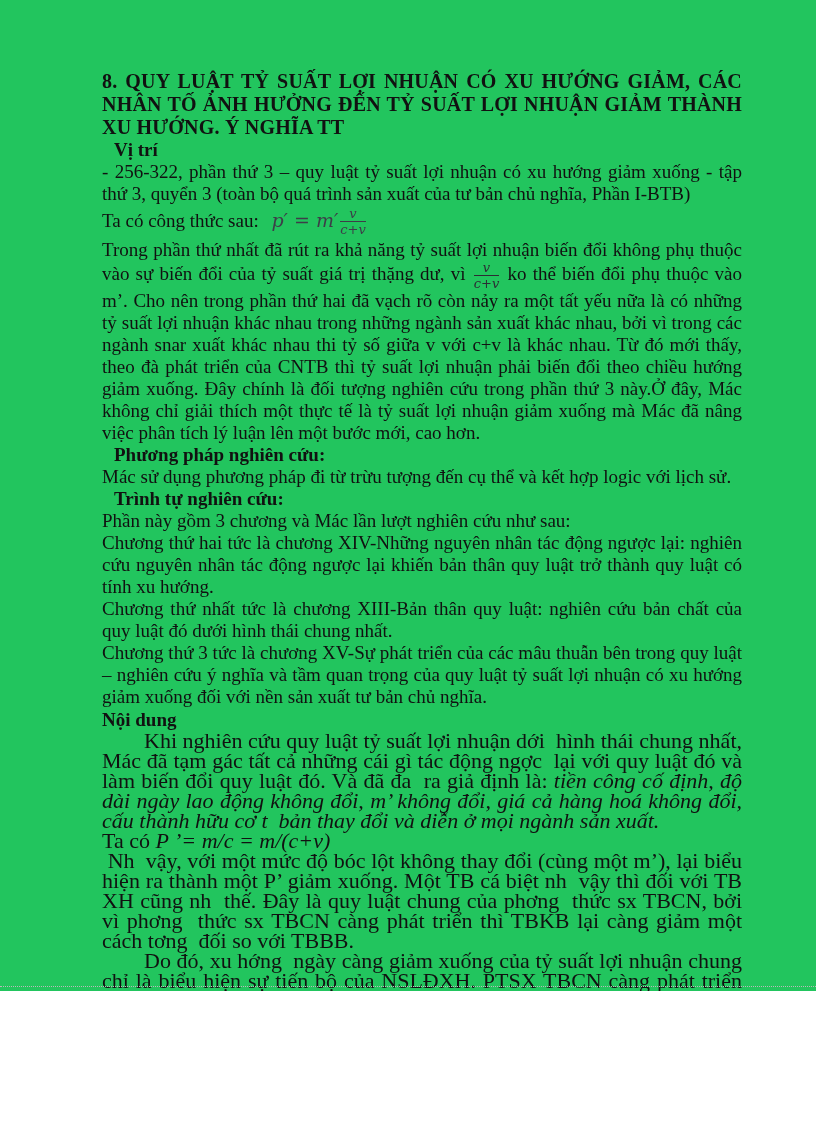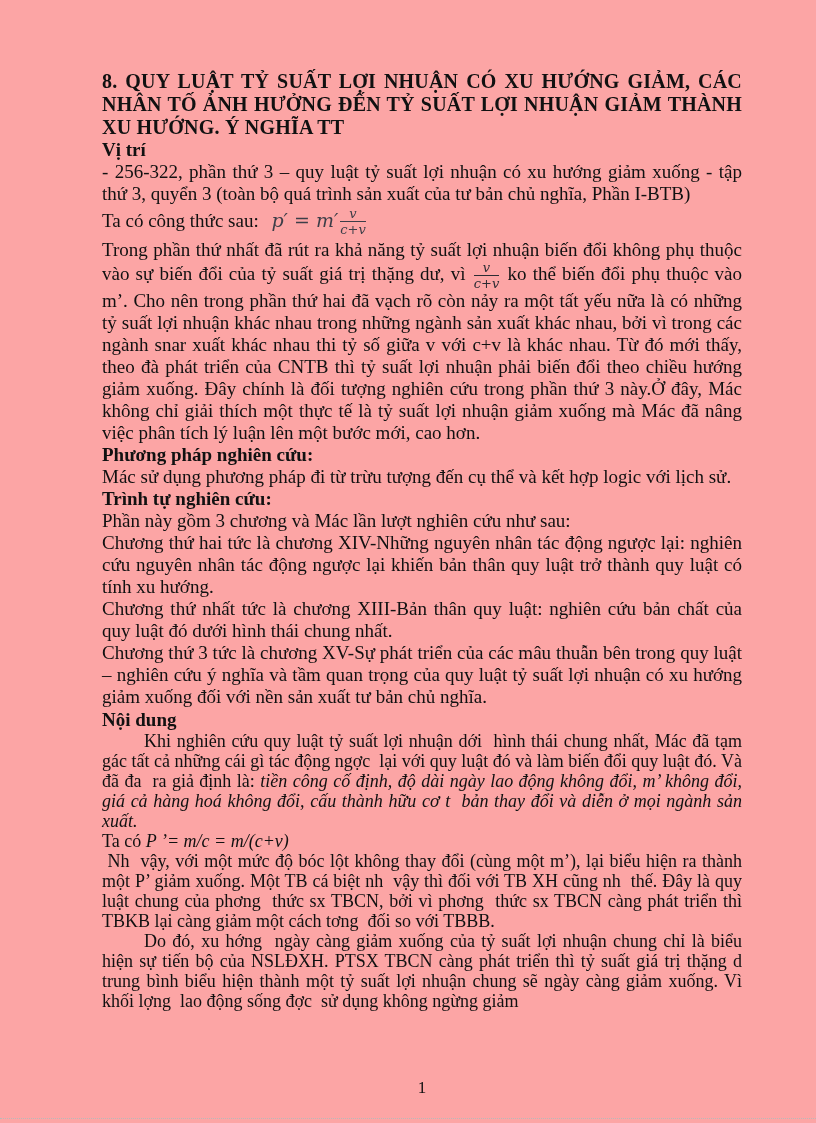--- a/index.html
+++ b/index.html
@@ -1,37 +1,37 @@
 <!DOCTYPE html>
 <html lang="vi"><head>
 <meta charset="utf-8">
 <style>
   html,body{margin:0;padding:0;background:#ffffff;}
   .page{
     position:relative;
-    width:816px;height:1123px;
-    background:#fca5a5;
+    width:816px;height:991px;
+    background:#22c55e;
     overflow:hidden;
     font-family:"Liberation Serif","DejaVu Serif",serif;
     color:#111111;
   }
   .content{
     position:absolute;
     left:102px;top:70px;
     width:640px;
   }
   .t{white-space:pre-wrap;}
   h1,h2,p{margin:0;padding:0;font-weight:normal;}
   .doc-title{
     font-size:20px;line-height:23px;font-weight:bold;
     text-align:justify;
     letter-spacing:.2px;
   }
   .sec-head{
-    font-size:19px;line-height:22px;font-weight:bold;
+    font-size:19px;line-height:22px;font-weight:bold;margin-left:12px;
   }
   .body-p{
     font-size:19px;line-height:22px;
     text-align:justify;
   }
   .formula-line{
     font-size:19px;line-height:22px;
     padding:2px 0 3px 0;
   }
   .math{
@@ -53,21 +53,21 @@
     text-align:center;line-height:1;
     font-size:13px;
     font-family:"DejaVu Serif",serif;font-style:italic;color:#2c2c34;
     margin:0 2px;
   }
   .inline-frac .num{display:block;padding:0 2px 1px 2px;border-bottom:1px solid currentColor;}
   .inline-frac .den{display:block;padding-top:1px;}
   
   .nd-head{font-size:19px;line-height:23px;font-weight:bold;}
   .nd-p{
-    font-size:18px;line-height:20px;
+    font-size:22px;line-height:20px;
     text-align:justify;
   }
   .indent{text-indent:42px;}
   .centered{text-align:left;}
   .italic{font-style:italic;}
   .footer-pagenum{
     position:absolute;
     left:102px;top:1078px;width:640px;
     text-align:center;
     font-size:17px;color:#111;

